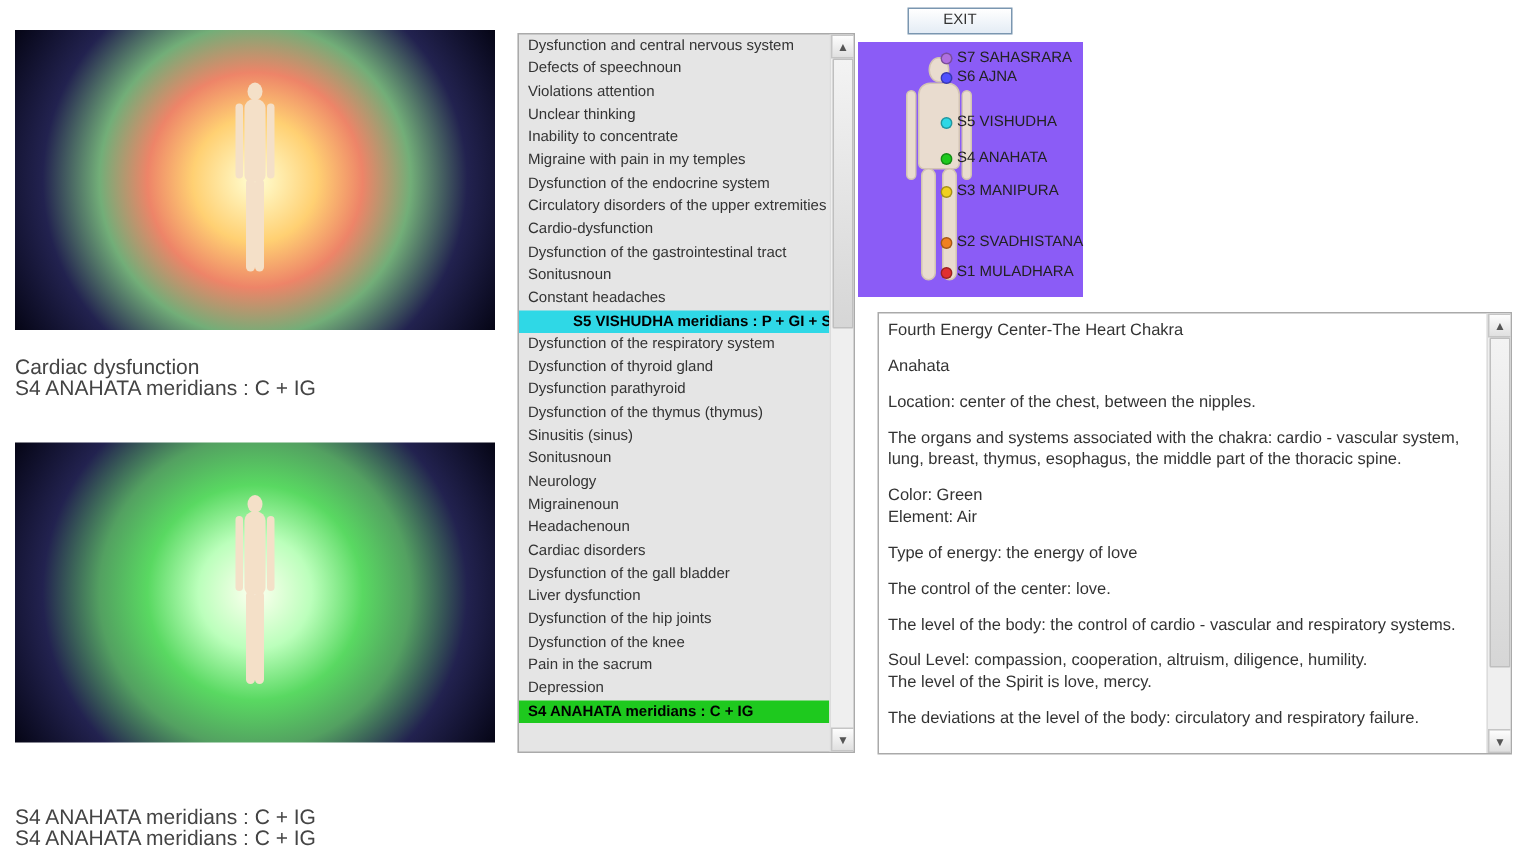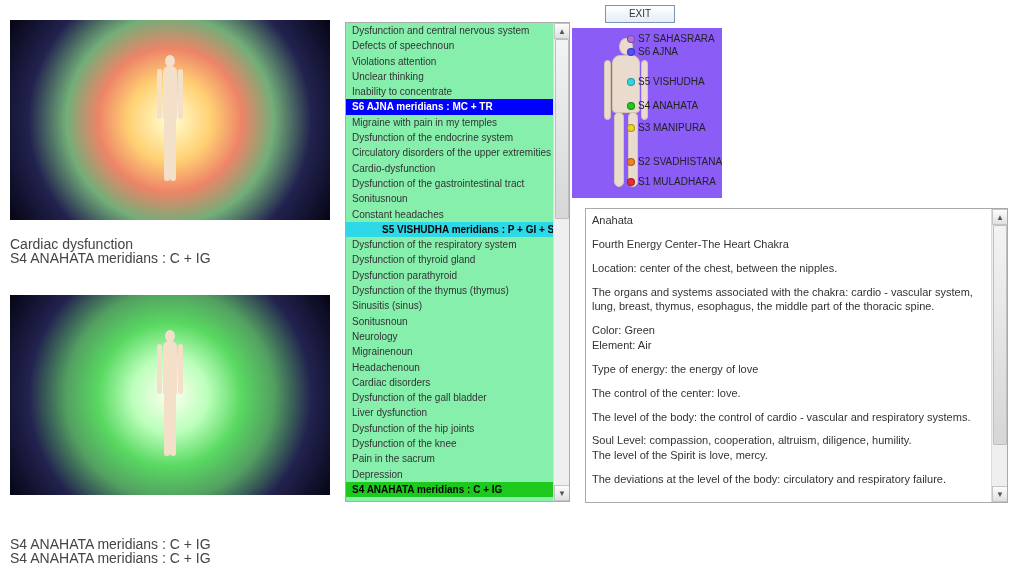--- a/index.html
+++ b/index.html
@@ -114,21 +114,21 @@
 
   .bot-cap1 { top: 536px; }
   .bot-cap2 { top: 550px; }
 
   
   .listbox {
     position: absolute;
     left: 345px; top: 22px;
     width: 225px; height: 480px;
     border: 1px solid var(--panel-border);
-    background: #86efac;
+    background: #e5e5e5;
     overflow: hidden;
   }
   .listbox .scroll {
     position: absolute;
     top: 0; right: 0;
     width: 16px; height: 100%;
     background: #efefef;
     border-left: 1px solid #dcdcdc;
   }
   .listbox .scroll .up, .listbox .scroll .down {
@@ -289,21 +289,20 @@
   <div class="caption bot-cap1">S4 ANAHATA meridians : C + IG</div>
   <div class="caption bot-cap2">S4 ANAHATA meridians : C + IG</div>
 
   <div class="listbox">
     <div class="list-items" id="list-items">
         <div class="li">Dysfunction and central nervous system</div>
         <div class="li">Defects of speechnoun</div>
         <div class="li">Violations attention</div>
         <div class="li">Unclear thinking</div>
         <div class="li">Inability to concentrate</div>
-        <div class="li blue">S6 AJNA meridians : MC + TR</div>
         <div class="li">Migraine with pain in my temples</div>
         <div class="li">Dysfunction of the endocrine system</div>
         <div class="li">Circulatory disorders of the upper extremities</div>
         <div class="li">Cardio-dysfunction</div>
         <div class="li">Dysfunction of the gastrointestinal tract</div>
         <div class="li">Sonitusnoun</div>
         <div class="li">Constant headaches</div>
         <div class="li cyan">S5 VISHUDHA meridians : P + GI + Sk + Sd</div>
         <div class="li">Dysfunction of the respiratory system</div>
         <div class="li">Dysfunction of thyroid gland</div>
@@ -366,22 +365,22 @@
         </div>
         <div class="chakra-row" style="top: 148px;">
           <span class="dot" style="background: rgb(224, 48, 48);"></span>
           <span>S1 MULADHARA</span>
         </div>
       </div>
   </div>
 
   <div class="desc">
     <div class="desc-body">
+      <p>Fourth Energy Center-The Heart Chakra</p>
       <p>Anahata</p>
-      <p>Fourth Energy Center-The Heart Chakra</p>
       <p>Location: center of the chest, between the nipples.</p>
       <p>The organs and systems associated with the chakra: cardio - vascular system, lung, breast, thymus, esophagus, the middle part of the thoracic spine.</p>
       <p>
         <span>Color: Green</span><br>
         <span>Element: Air</span>
       </p>
       <p>Type of energy: the energy of love</p>
       <p>The control of the center: love.</p>
       <p>The level of the body: the control of cardio - vascular and respiratory systems.</p>
       <p>

